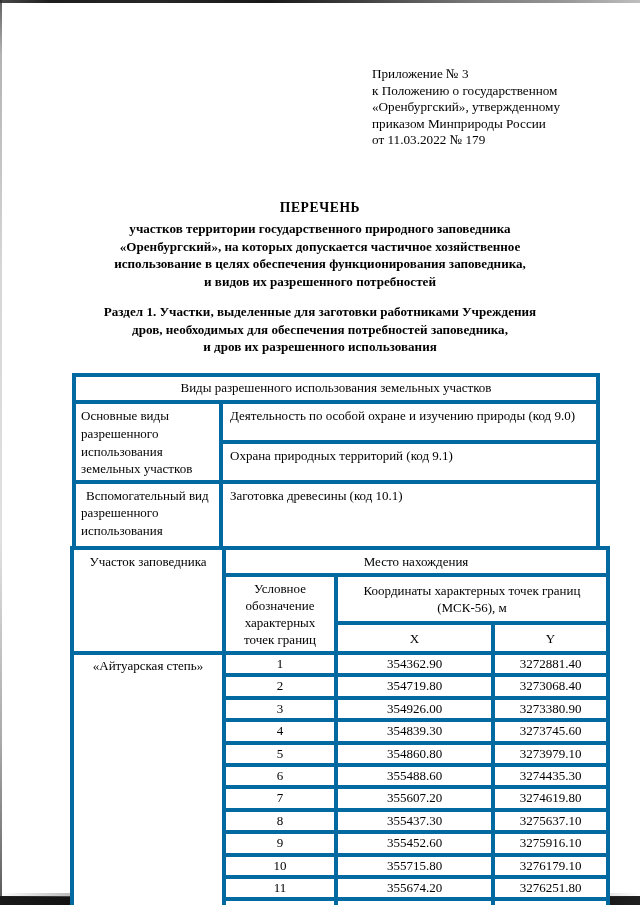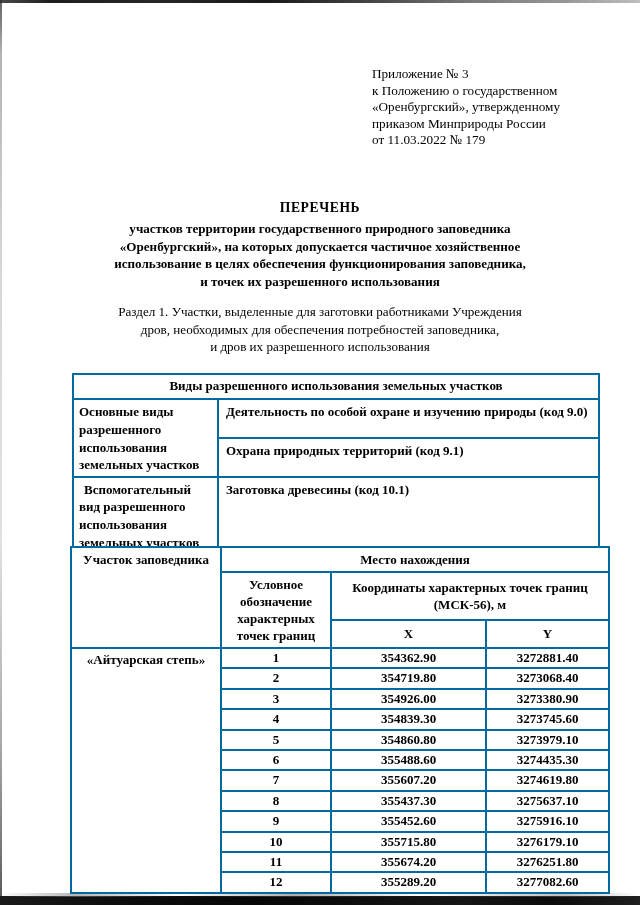--- a/index.html
+++ b/index.html
@@ -96,37 +96,37 @@
   }
   .title-sub .ln { display: block; }
 
   
   .section-heading {
     position: absolute;
     left: 50px;
     top: 303px;
     width: 540px;
     text-align: center;
-    font-weight: normal;
+    font-weight: bold;
     font-size: 13.1px;
     line-height: 17.6px;
   }
   .section-heading .ln { display: block; }
 
   
   table.doc-table {
     position: absolute;
     border-collapse: collapse;
     font-size: 13px;
     background: #fff;
   }
   table.doc-table td, table.doc-table th {
-    border: 2px solid #0369a1;
+    border: 4px solid #0369a1;
     padding: 2px 5px;
-    font-weight: bold;
+    font-weight: normal;
     vertical-align: top;
     line-height: 16.4px;
   }
 
   
   #table-uses {
     left: 72px;
     top: 373px;
     width: 528px;
   }
@@ -185,21 +185,21 @@
   <span class="ln">приказом Минприроды России</span>
   <span class="ln">от 11.03.2022 № 179</span>
 </div>
 
 <div class="title-block">
   <div class="title-main">ПЕРЕЧЕНЬ</div>
   <div class="title-sub">
     <span class="ln">участков территории государственного природного заповедника</span>
     <span class="ln">«Оренбургский», на которых допускается частичное хозяйственное</span>
     <span class="ln">использование в целях обеспечения функционирования заповедника,</span>
-    <span class="ln">и точек их разрешенного использования</span>
+    <span class="ln">и видов их разрешенного потребностей</span>
   </div>
 </div>
 
 <div class="section-heading">
   <span class="ln">Раздел 1. Участки, выделенные для заготовки работниками Учреждения</span>
   <span class="ln">дров, необходимых для обеспечения потребностей заповедника,</span>
   <span class="ln">и дров их разрешенного использования</span>
 </div>
 
 <table class="doc-table" id="table-uses">

